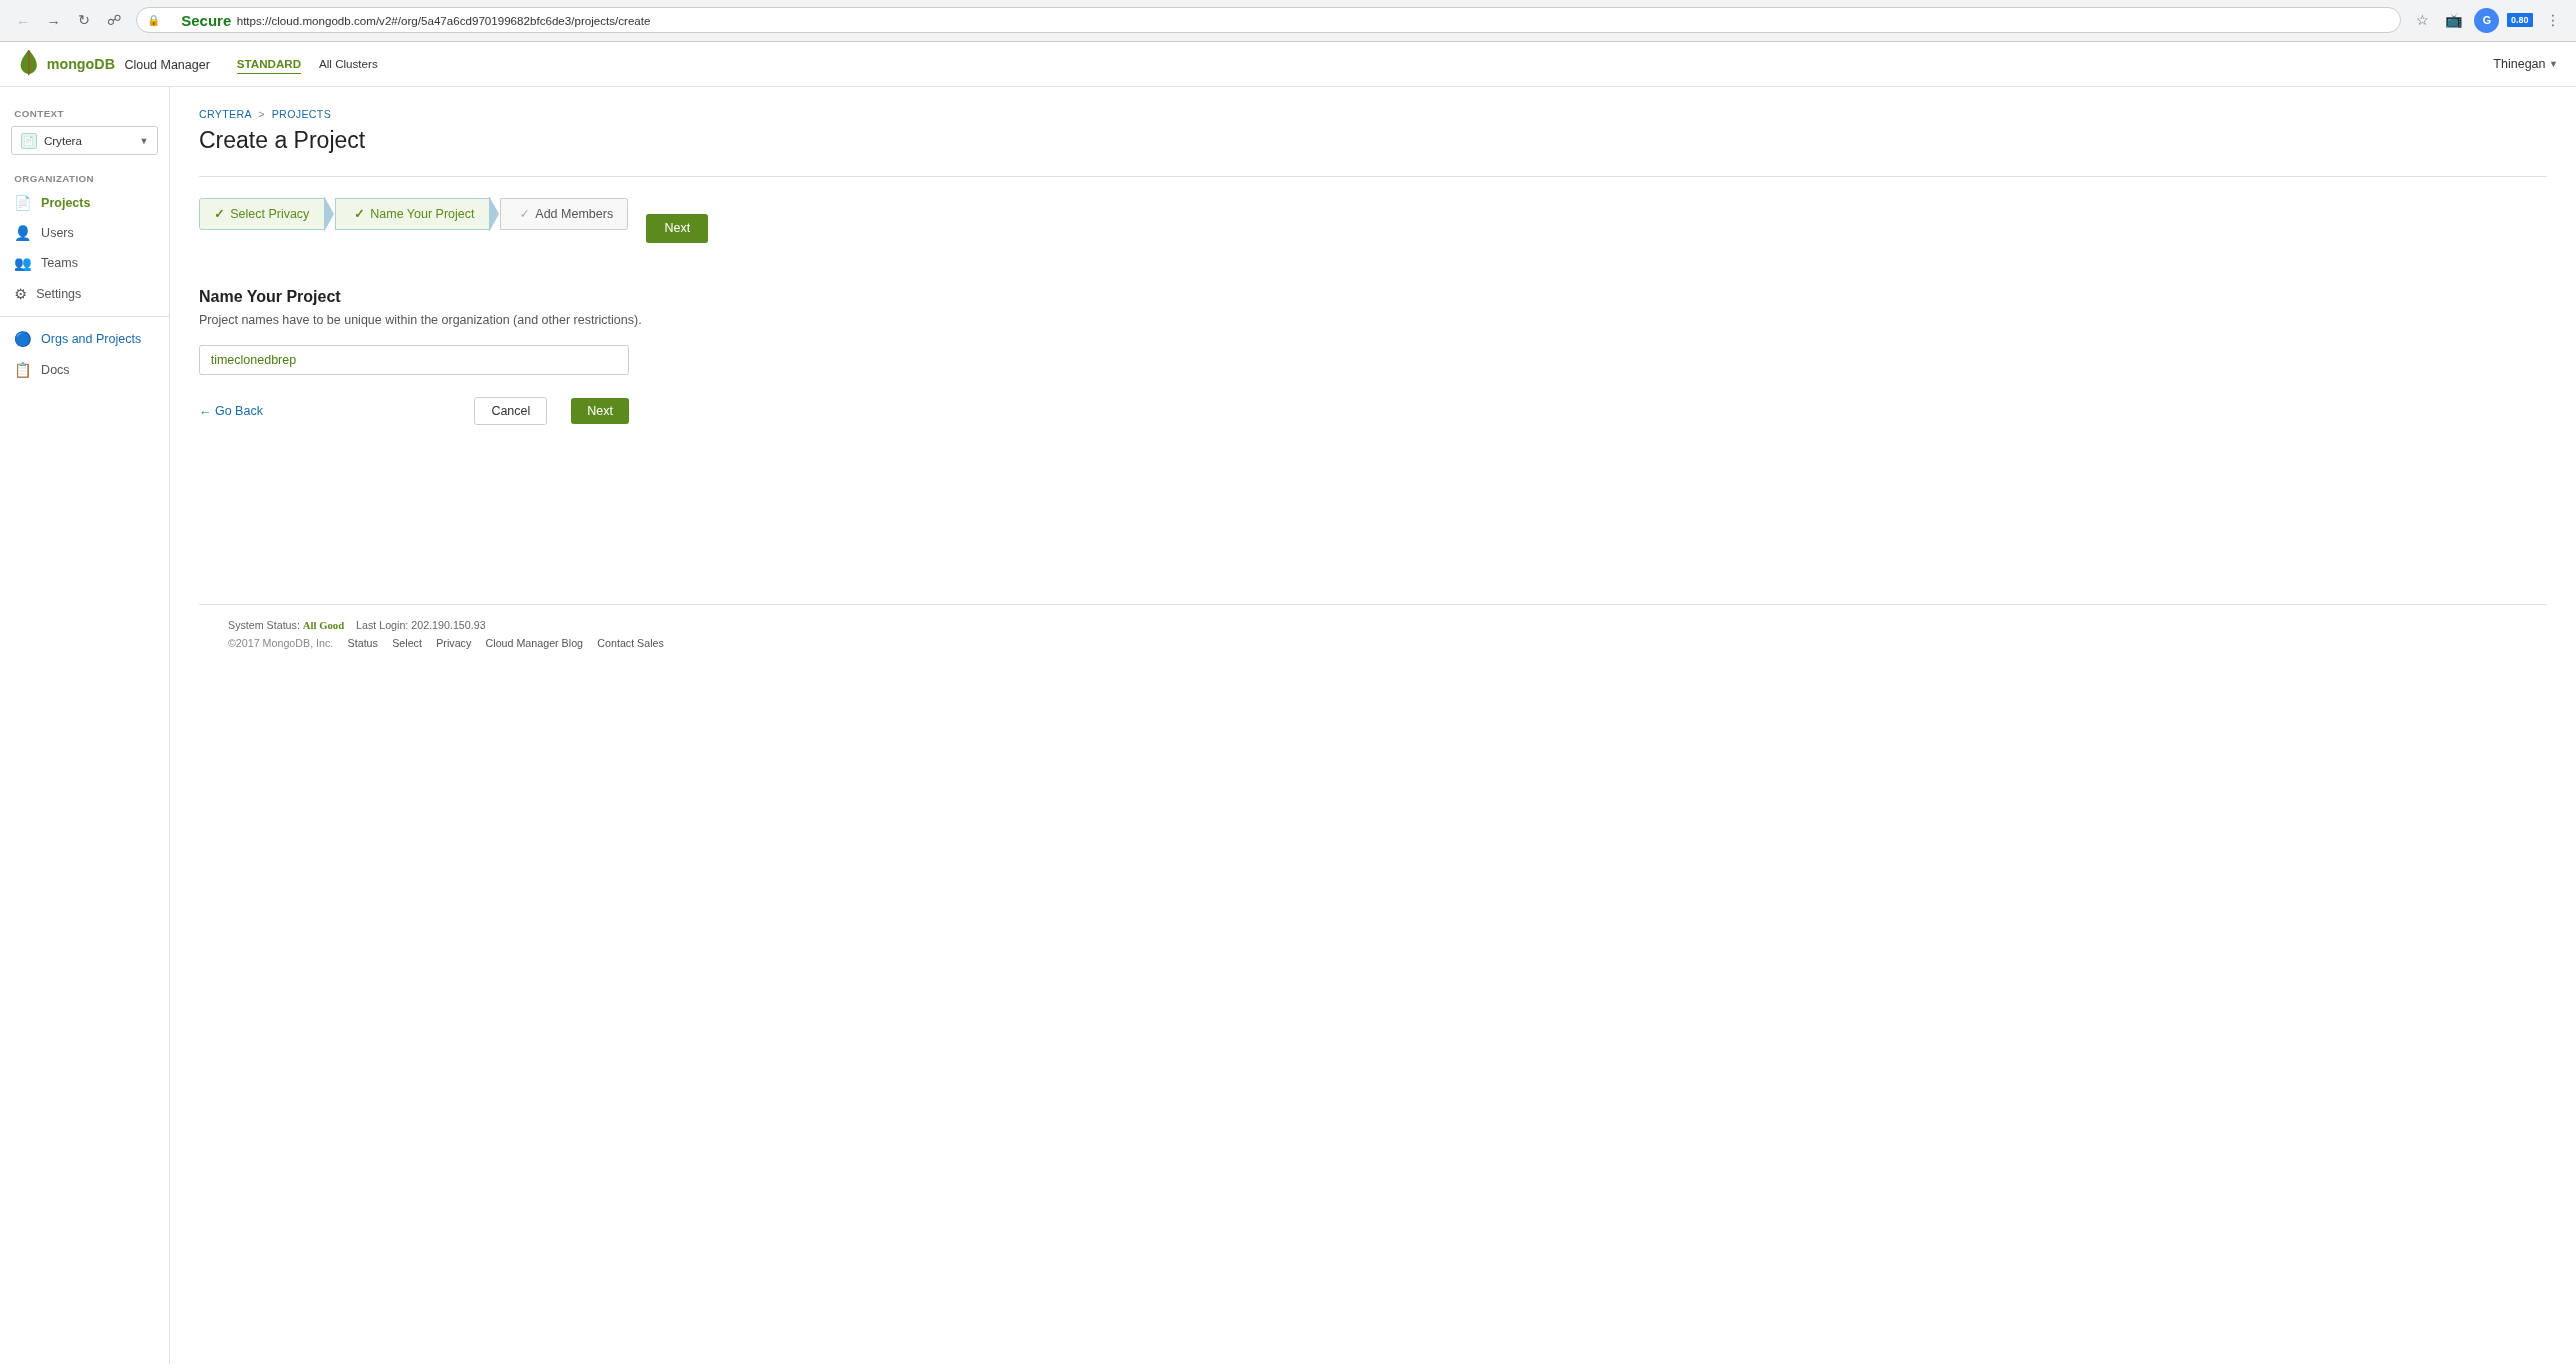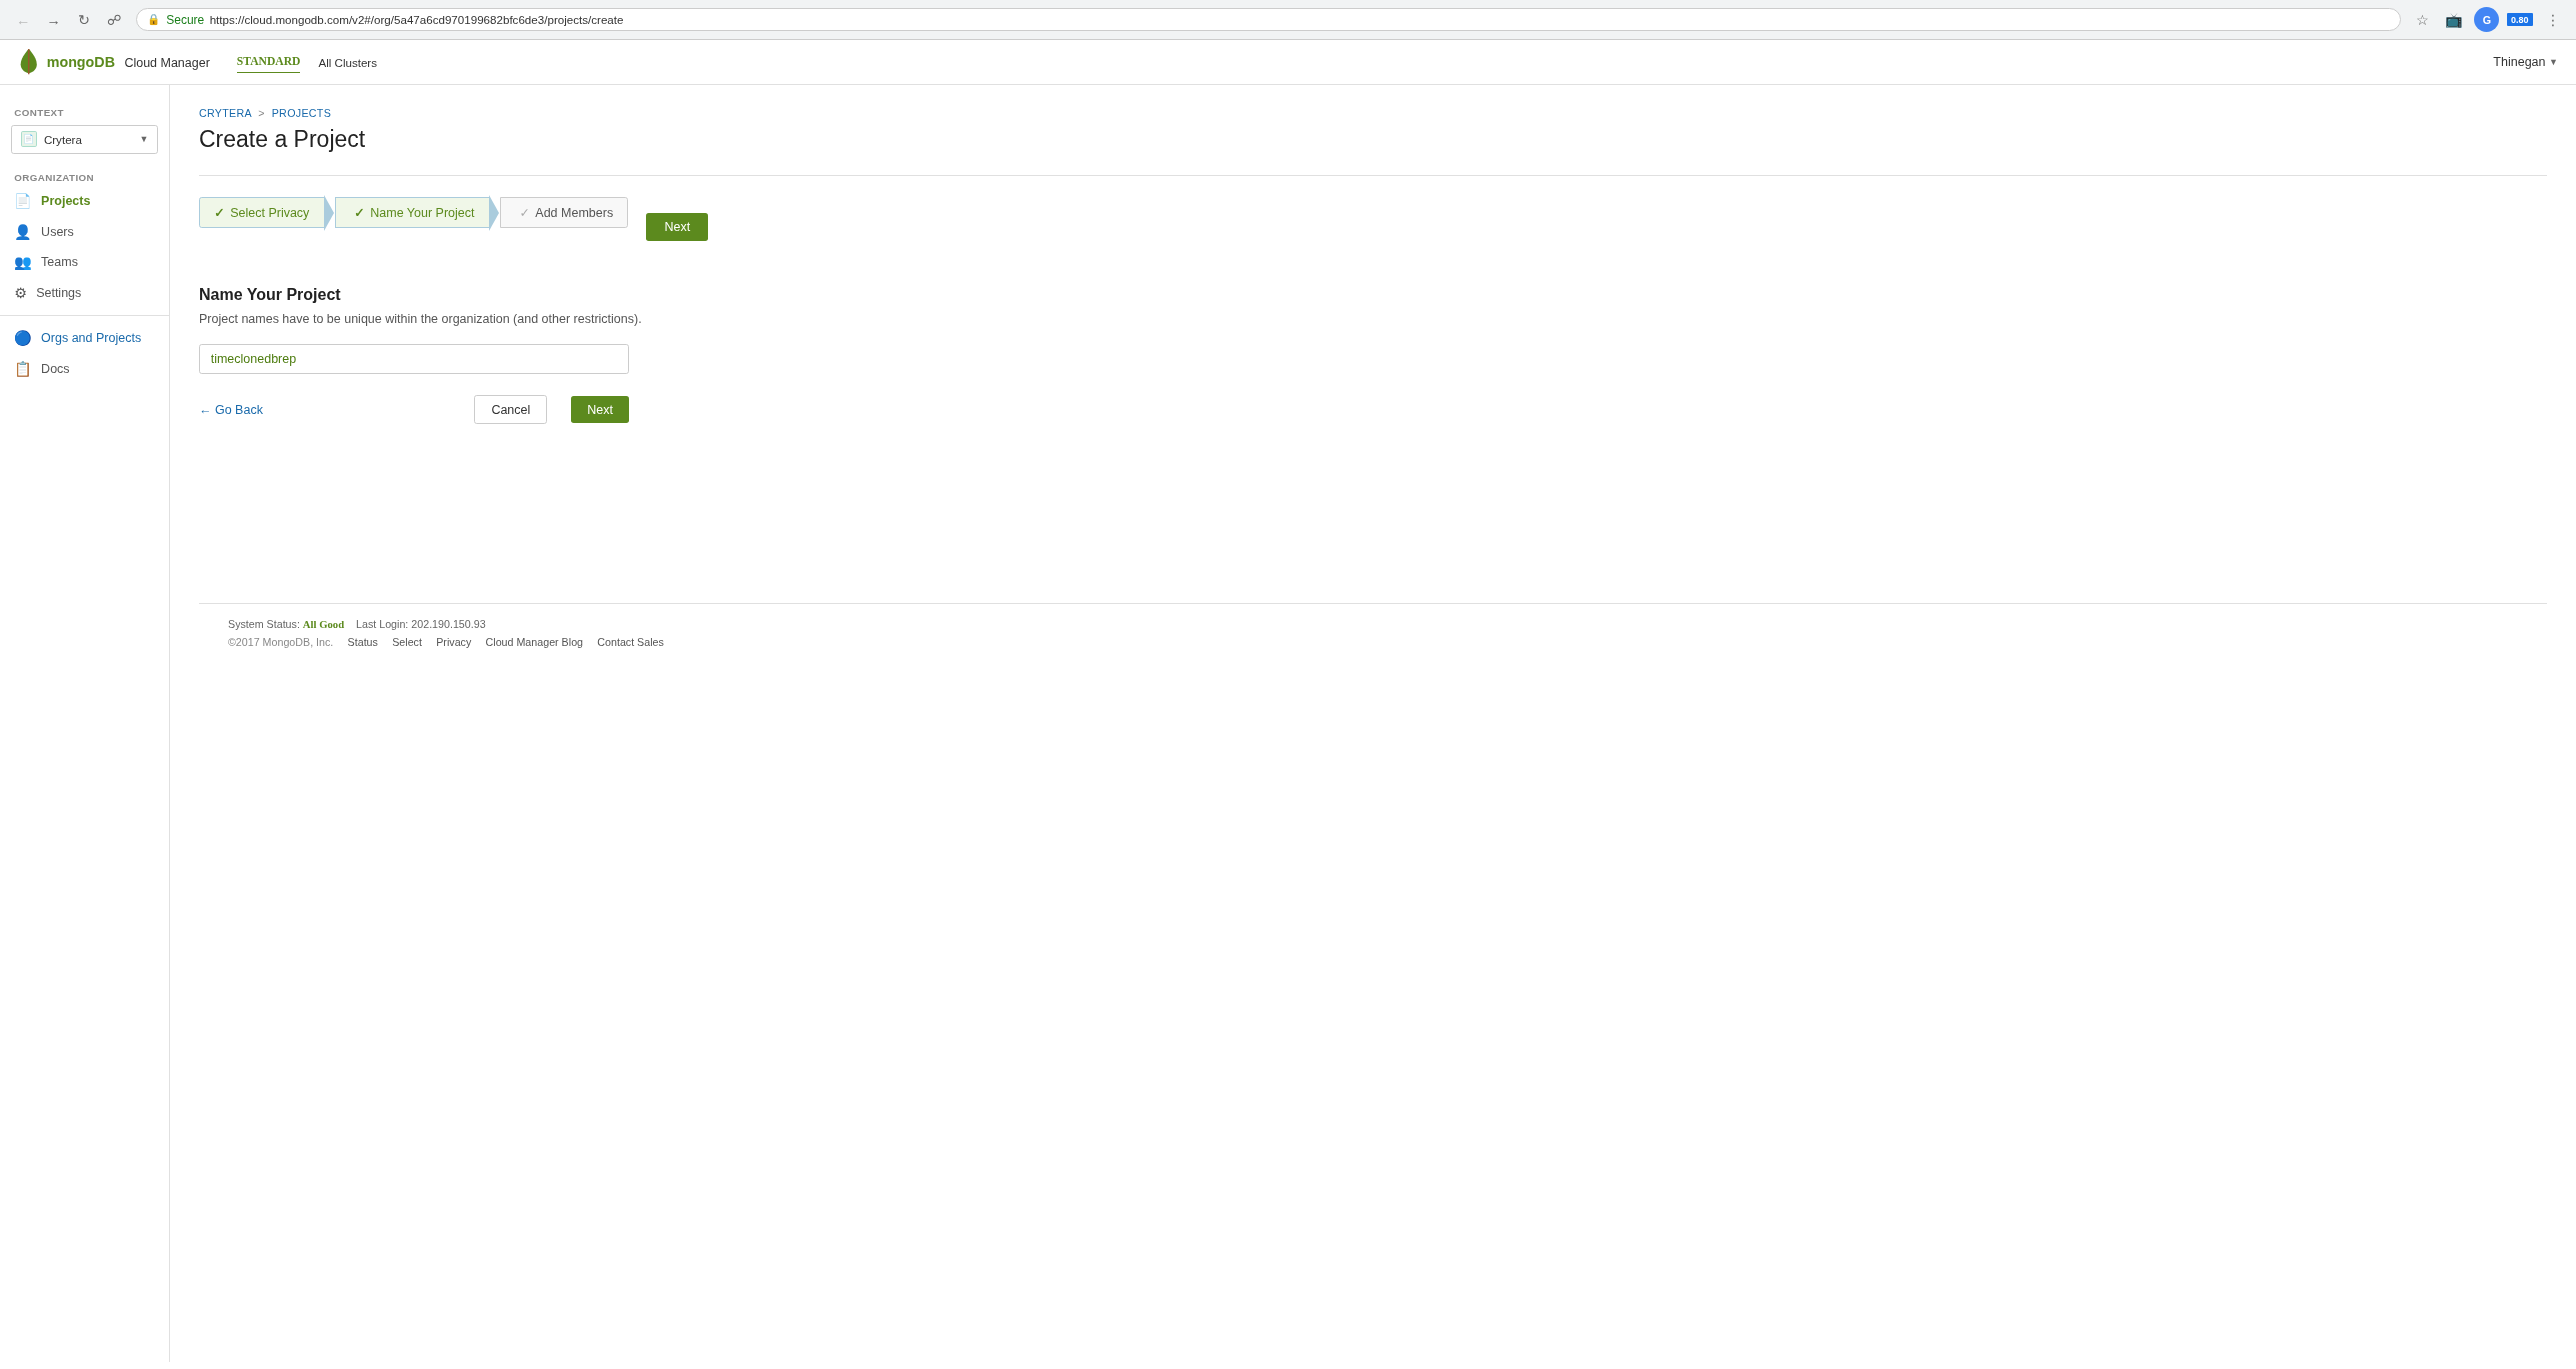--- a/index.html
+++ b/index.html
@@ -35,21 +35,21 @@
       display: flex;
       align-items: center;
       background: #fff;
       border: 0.9px solid #ccc;
       border-radius: 18px;
       padding: 3.6px 10.7px;
       gap: 5.4px;
     }
     .address-bar .secure-icon { color: #1a7e1a; font-size: 10.7px; }
     .address-bar .url-text { font-size: 11.6px; color: #333; flex: 1; }
-    .address-bar .secure-label { color: #1a7e1a; font-size: 12px; font-weight: 400; }
+    .address-bar .secure-label { color: #1a7e1a; font-size: 15px; font-weight: 700; margin-left: 15px; }
     .browser-actions {
       display: flex;
       gap: 7.2px;
       align-items: center;
     }
     .browser-action-btn {
       width: 25px; height: 25px;
       border: none;
       background: transparent;
       cursor: pointer;
@@ -108,21 +108,21 @@
       color: #333;
     }
     .logo-text span { color: #5c8a1e; }
     .nav-link {
       font-size: 11.6px;
       color: #555;
       text-decoration: none;
       margin-right: 18px;
       padding: 3.6px 0;
     }
-    .nav-link.active { color: #5c8a1e; font-weight: 600; border-bottom: 1.8px solid #5c8a1e; font-family: Liberation Serif, serif; }
+    .nav-link.active { color: #5c8a1e; font-weight: 600; border-bottom: 1.8px solid #5c8a1e; }
     .nav-link.plain { color: #333; font-weight: 500; }
     .top-nav-right {
       margin-left: auto;
       display: flex;
       align-items: center;
       gap: 5.4px;
     }
     .user-menu {
       font-size: 12.5px;
       color: #333;

